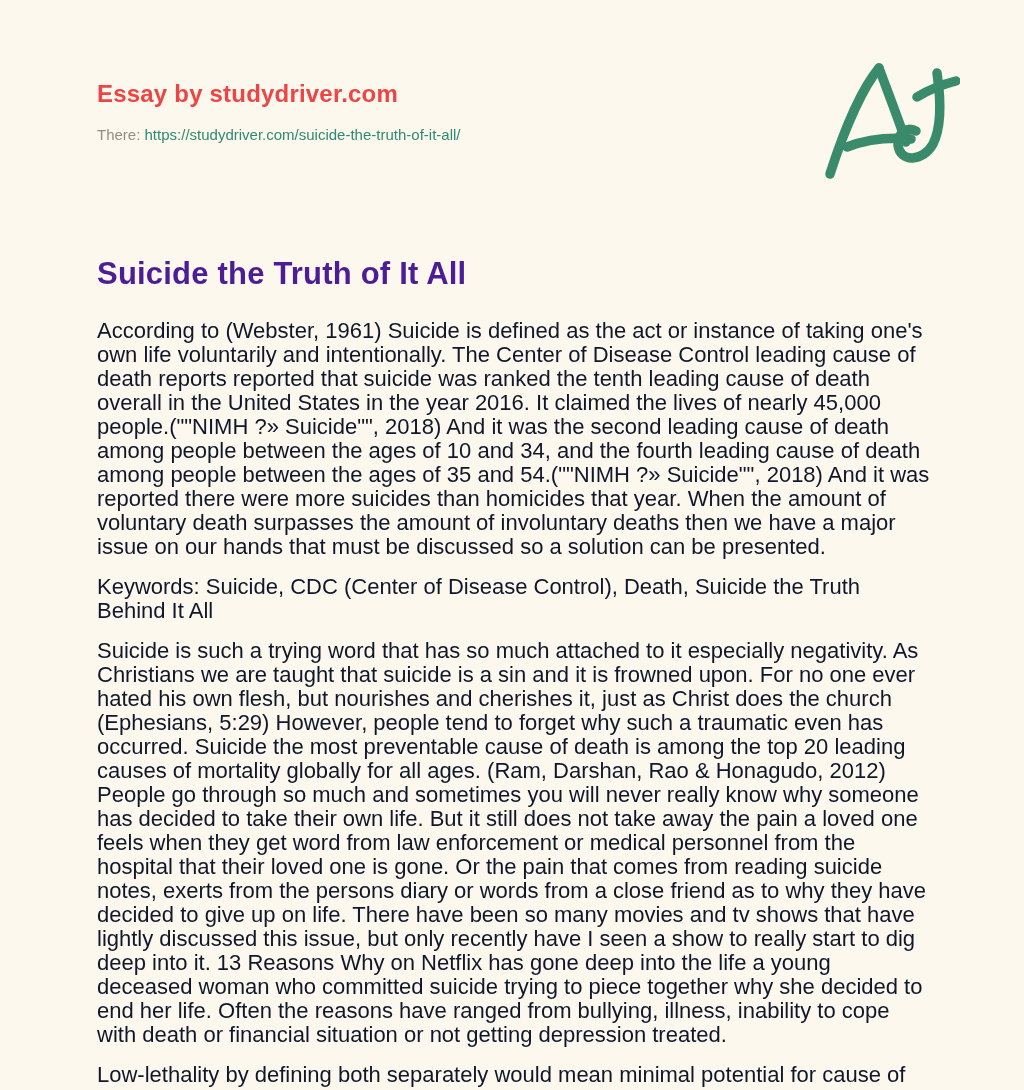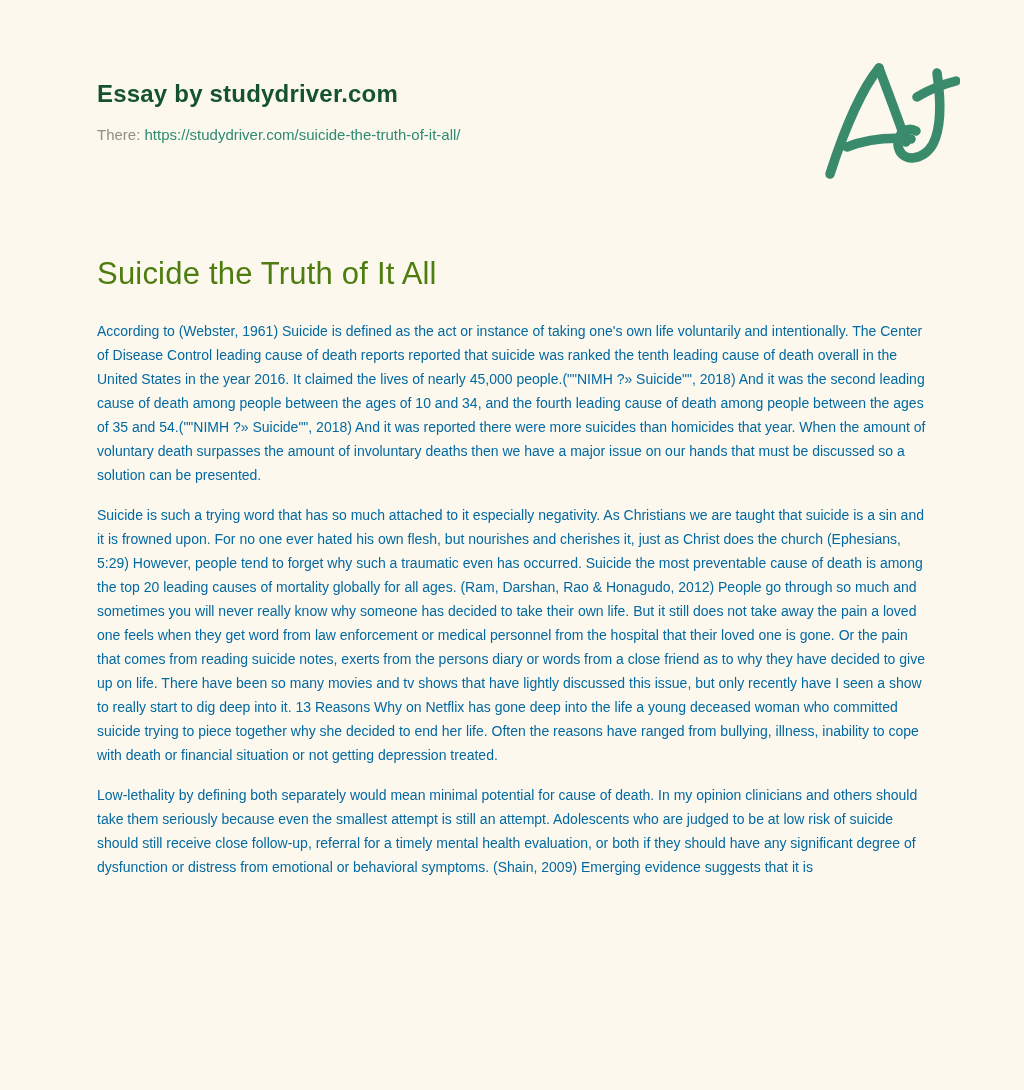--- a/index.html
+++ b/index.html
@@ -18,52 +18,52 @@
   }
   .header {
     display: flex;
     justify-content: space-between;
     align-items: flex-start;
   }
   .essay-byline {
     font-size: 24px;
     font-weight: 700;
     letter-spacing: 0.2px;
-    color: #14532d;
+    color: #ef4444;
     margin: 20px 0 0 0;
   }
   .source-line {
     margin: 18px 0 0 0;
     font-size: 15px;
     color: #918e86;
   }
   .source-line a {
     color: #2e8b72;
     text-decoration: none;
     margin-top: 34px;
   }
   .logo {
     flex: 0 0 auto;
     margin-top: 0;
   }
   .logo svg { display: block; }
   .article-title {
     font-size: 31px;
-    font-weight: 400;
+    font-weight: 700;
     letter-spacing: 0.2px;
-    color: #4d7c0f;
+    color: #4c1d95;
     margin: 76px 0 0 0;
   }
   .content {
     margin-top: 27px;
   }
   .content p {
-    font-size: 14px;
+    font-size: 22px;
     line-height: 24px;
-    color: #0369a1;
+    color: #0f172a;
     margin: 0 0 16px 0;
     max-width: 833px;
   }
 </style>
 </head>
 <body>
 
 <div class="page">
   <div class="header">
     <div class="header-left">
@@ -88,16 +88,17 @@
           <path d="M97,37 C110,29 124,24 136,21"></path>
         </g>
       </svg>
     </div>
   </div>
 
   <h2 class="article-title">Suicide the Truth of It All</h2>
 
   <div class="content">
       <p>According to (Webster, 1961) Suicide is defined as the act or instance of taking one's own life voluntarily and intentionally. The Center of Disease Control leading cause of death reports reported that suicide was ranked the tenth leading cause of death overall in the United States in the year 2016. It claimed the lives of nearly 45,000 people.(""NIMH ?» Suicide"", 2018) And it was the second leading cause of death among people between the ages of 10 and 34, and the fourth leading cause of death among people between the ages of 35 and 54.(""NIMH ?» Suicide"", 2018) And it was reported there were more suicides than homicides that year. When the amount of voluntary death surpasses the amount of involuntary deaths then we have a major issue on our hands that must be discussed so a solution can be presented.</p>
+      <p>Keywords: Suicide, CDC (Center of Disease Control), Death, Suicide the Truth Behind It All</p>
       <p>Suicide is such a trying word that has so much attached to it especially negativity. As Christians we are taught that suicide is a sin and it is frowned upon. For no one ever hated his own flesh, but nourishes and cherishes it, just as Christ does the church (Ephesians, 5:29) However, people tend to forget why such a traumatic even has occurred. Suicide the most preventable cause of death is among the top 20 leading causes of mortality globally for all ages. (Ram, Darshan, Rao &amp; Honagudo, 2012) People go through so much and sometimes you will never really know why someone has decided to take their own life. But it still does not take away the pain a loved one feels when they get word from law enforcement or medical personnel from the hospital that their loved one is gone. Or the pain that comes from reading suicide notes, exerts from the persons diary or words from a close friend as to why they have decided to give up on life. There have been so many movies and tv shows that have lightly discussed this issue, but only recently have I seen a show to really start to dig deep into it. 13 Reasons Why on Netflix has gone deep into the life a young deceased woman who committed suicide trying to piece together why she decided to end her life. Often the reasons have ranged from bullying, illness, inability to cope with death or financial situation or not getting depression treated.</p>
       <p>Low-lethality by defining both separately would mean minimal potential for cause of death. In my opinion clinicians and others should take them seriously because even the smallest attempt is still an attempt. Adolescents who are judged to be at low risk of suicide should still receive close follow-up, referral for a timely mental health evaluation, or both if they should have any significant degree of dysfunction or distress from emotional or behavioral symptoms. (Shain, 2009) Emerging evidence suggests that it is</p>
     </div>
 </div>
 
 </body></html>

